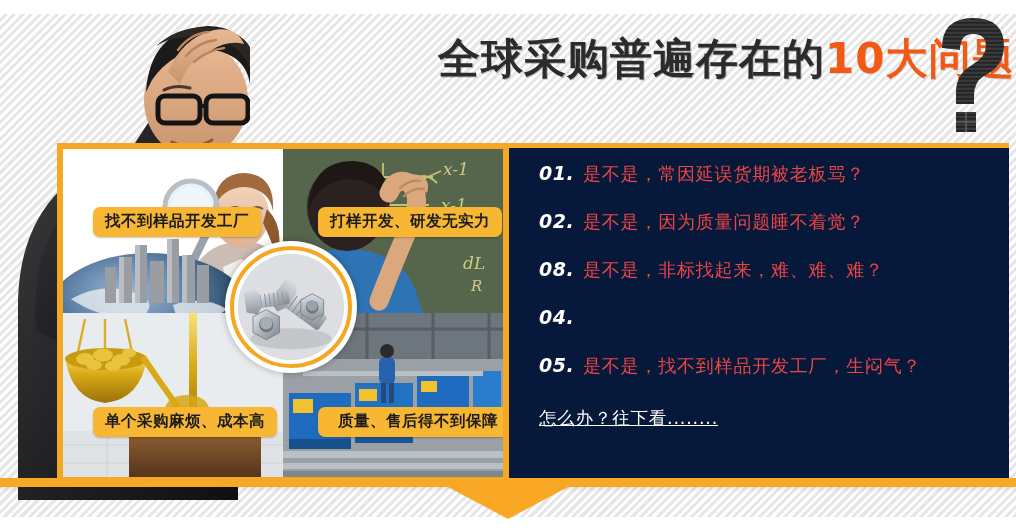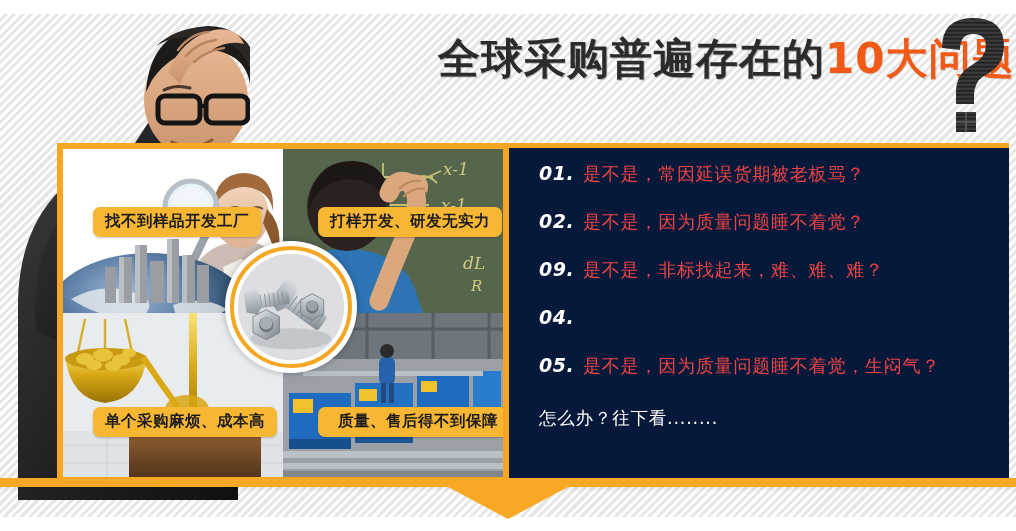--- a/index.html
+++ b/index.html
@@ -103,20 +103,21 @@
     width:44px;flex:0 0 44px;letter-spacing:0.5px;
     font-family:"DejaVu Sans","Liberation Sans",sans-serif;
   }
   .txt{
     color:#ef4444;font-size:18px;letter-spacing:0.8px;
     font-family:"DejaVu Sans","Liberation Sans",sans-serif;
   }
   .closing{
     color:#ffffff;font-size:17.5px;letter-spacing:0.8px;margin-top:4px;
     font-family:"DejaVu Sans","Liberation Sans",sans-serif;
+    text-decoration:underline;
   }
 
   
   .band{position:absolute;left:0;top:478px;width:1016px;height:9px;background:#f9a825;}
   .arrow{
     position:absolute;left:448px;top:487px;width:0;height:0;
     border-left:60px solid transparent;border-right:60px solid transparent;
     border-top:32px solid #f9a825;
   }
   .band-shadow{position:absolute;left:0;top:487px;width:1016px;height:5px;
@@ -442,29 +443,29 @@
 
         <div class="row">
           <span class="num">01.</span>
           <span class="txt">是不是，常因延误货期被老板骂？</span>
         </div>
         <div class="row">
           <span class="num">02.</span>
           <span class="txt">是不是，因为质量问题睡不着觉？</span>
         </div>
         <div class="row">
-          <span class="num">09.</span>
+          <span class="num">08.</span>
           <span class="txt">是不是，非标找起来，难、难、难？</span>
         </div>
         <div class="row">
           <span class="num">04.</span>
         </div>
         <div class="row">
           <span class="num">05.</span>
-          <span class="txt">是不是，因为质量问题睡不着觉，生闷气？</span>
+          <span class="txt">是不是，找不到样品开发工厂，生闷气？</span>
         </div>
 
         <div class="closing">怎么办？往下看........</div>
       </div>
     </div>
 
   </div>
 
   <div class="band"></div>
   <div class="band-shadow"></div>

